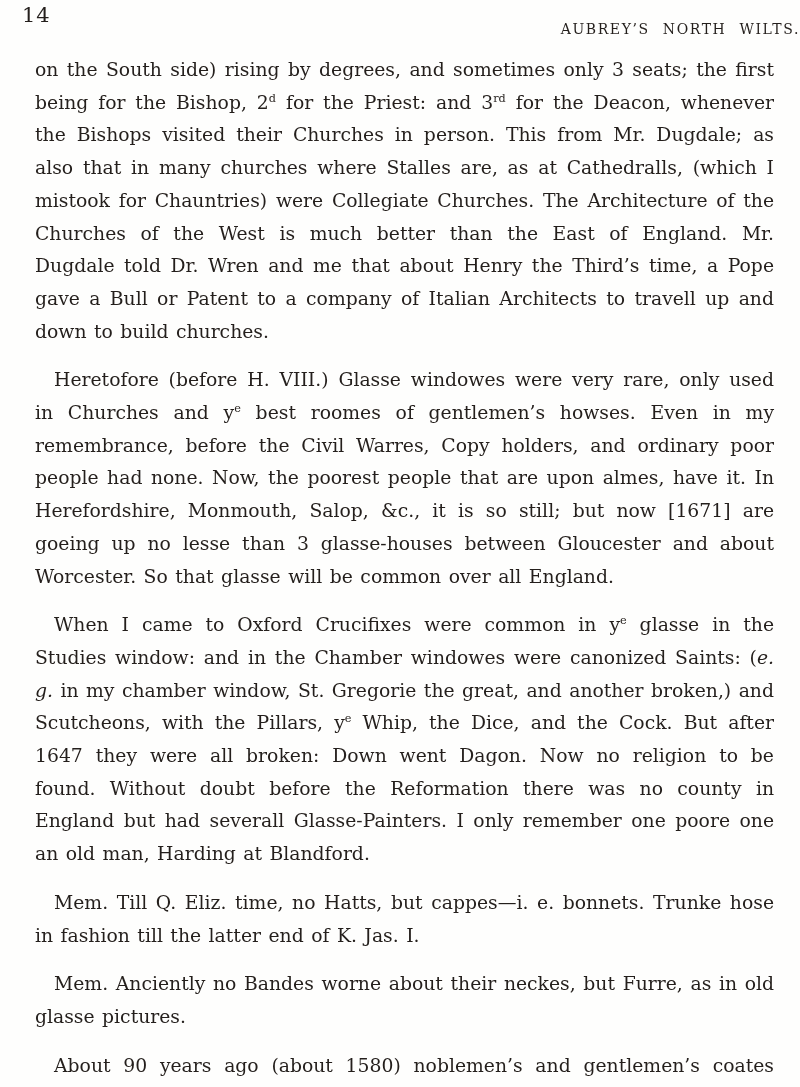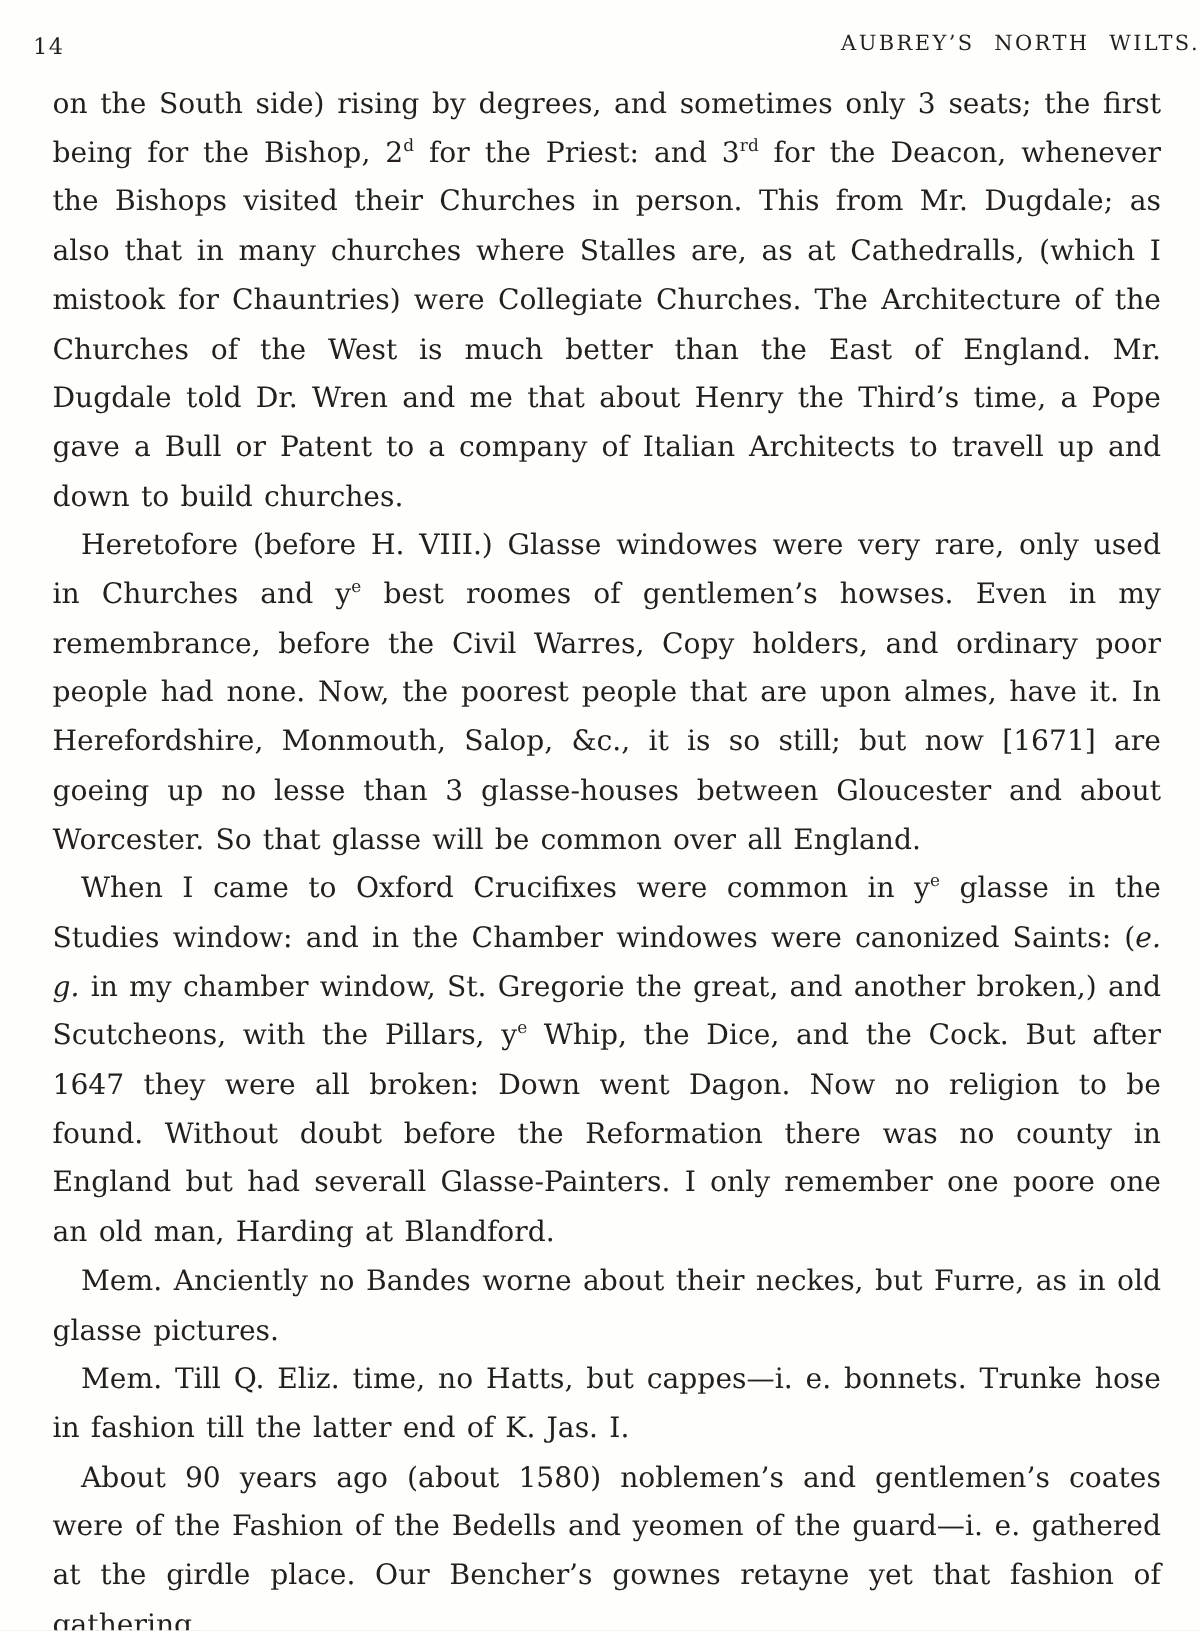--- a/index.html
+++ b/index.html
@@ -21,22 +21,22 @@
   .page-header {
     position: absolute;
     top: 0;
     left: 0;
     right: 0;
     height: 50px;
   }
   .page-number {
     position: absolute;
     left: 22px;
-    top: 22px;
-    font-size: 15px;
+    top: 3px;
+    font-size: 21px;
     letter-spacing: 1px;
   }
   .running-title {
     position: absolute;
     left: 0;
     right: 0;
     top: 21px;
     text-align: right;
     font-size: 14px;
     letter-spacing: 1.6px;
@@ -51,20 +51,21 @@
     font-size: 18.8px;
     line-height: 32.7px;
     word-spacing: 1.5px;
   }
   p.para {
     margin: 0;
     padding: 0;
   }
   p.para.indent {
     text-indent: 19px;
+    margin-top: 16px;
   }
   .page-body sup {
     font-size: 0.60em;
     line-height: 0;
     vertical-align: super;
     letter-spacing: 0;
   }
   .page-body i {
     font-style: italic;
   }
@@ -74,17 +75,17 @@
 
 <div class="page">
   <div class="page-header">
     <div class="page-number">14</div>
     <div class="running-title">AUBREY’S NORTH WILTS.</div>
   </div>
   <div class="page-body">
       <p class="para"><span>on the South side) rising by degrees, and sometimes only 3 seats; the first being for the Bishop, 2</span><sup>d</sup><span> for the Priest: and 3</span><sup>rd</sup><span> for the Deacon, whenever the Bishops visited their Churches in person. This from Mr. Dugdale; as also that in many churches where Stalles are, as at Cathedralls, (which I mistook for Chauntries) were Collegiate Churches. The Architecture of the Churches of the West is much better than the East of England. Mr. Dugdale told Dr. Wren and me that about Henry the Third’s time, a Pope gave a Bull or Patent to a company of Italian Architects to travell up and down to build churches.</span></p>
       <p class="para indent"><span>Heretofore (before H. VIII.) Glasse windowes were very rare, only used in Churches and y</span><sup>e</sup><span> best roomes of gentlemen’s howses. Even in my remembrance, before the Civil Warres, Copy holders, and ordinary poor people had none. Now, the poorest people that are upon almes, have it. In Herefordshire, Monmouth, Salop, &amp;c., it is so still; but now [1671] are goeing up no lesse than 3 glasse-houses between Gloucester and about Worcester. So that glasse will be common over all England.</span></p>
       <p class="para indent"><span>When I came to Oxford Crucifixes were common in y</span><sup>e</sup><span> glasse in the Studies window: and in the Chamber windowes were canonized Saints: (</span><i>e. g.</i><span> in my chamber window, St. Gregorie the great, and another broken,) and Scutcheons, with the Pillars, y</span><sup>e</sup><span> Whip, the Dice, and the Cock. But after 1647 they were all broken: Down went Dagon. Now no religion to be found. Without doubt before the Reformation there was no county in England but had severall Glasse-Painters. I only remember one poore one an old man, Harding at Blandford.</span></p>
+      <p class="para indent"><span>Mem. Till Q. Eliz. time, no Hatts, but cappes—i. e. bonnets. Trunke hose in fashion till the latter end of K. Jas. I.</span></p>
       <p class="para indent"><span>Mem. Anciently no Bandes worne about their neckes, but Furre, as in old glasse pictures.</span></p>
-      <p class="para indent"><span>Mem. Till Q. Eliz. time, no Hatts, but cappes—i. e. bonnets. Trunke hose in fashion till the latter end of K. Jas. I.</span></p>
       <p class="para indent"><span>About 90 years ago (about 1580) noblemen’s and gentlemen’s coates were of the Fashion of the Bedells and yeomen of the guard—i. e. gathered at the girdle place. Our Bencher’s gownes retayne yet that fashion of gathering.</span></p>
     </div>
 </div>
 
 </body></html>

